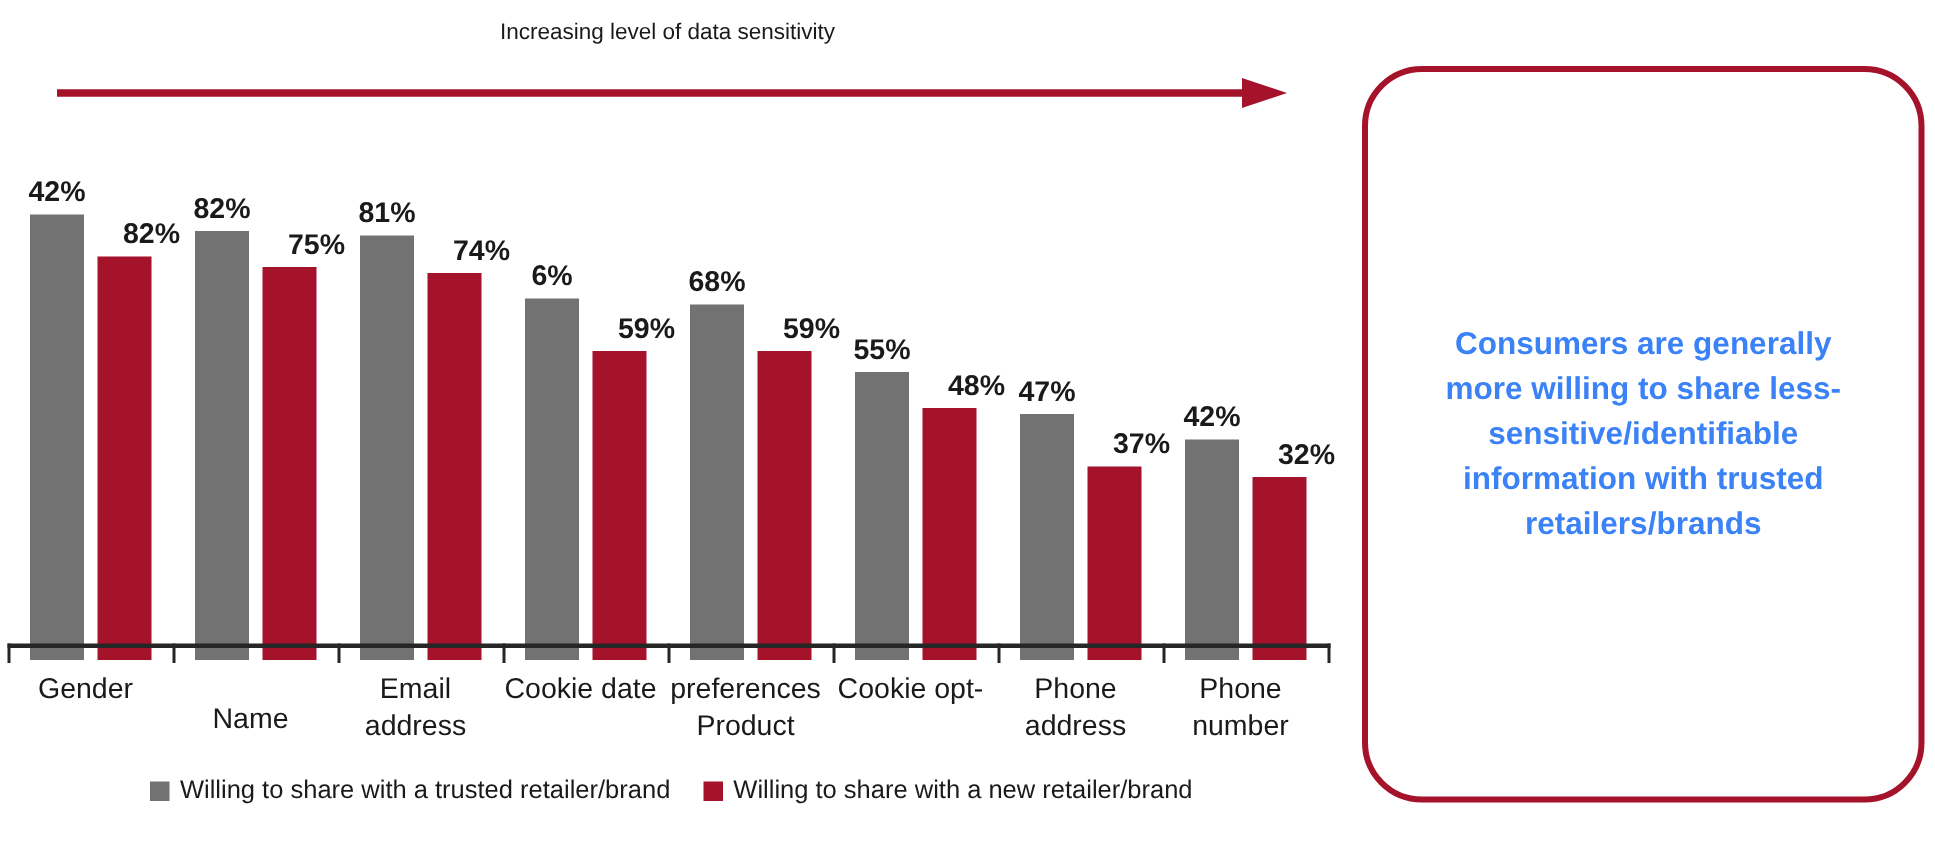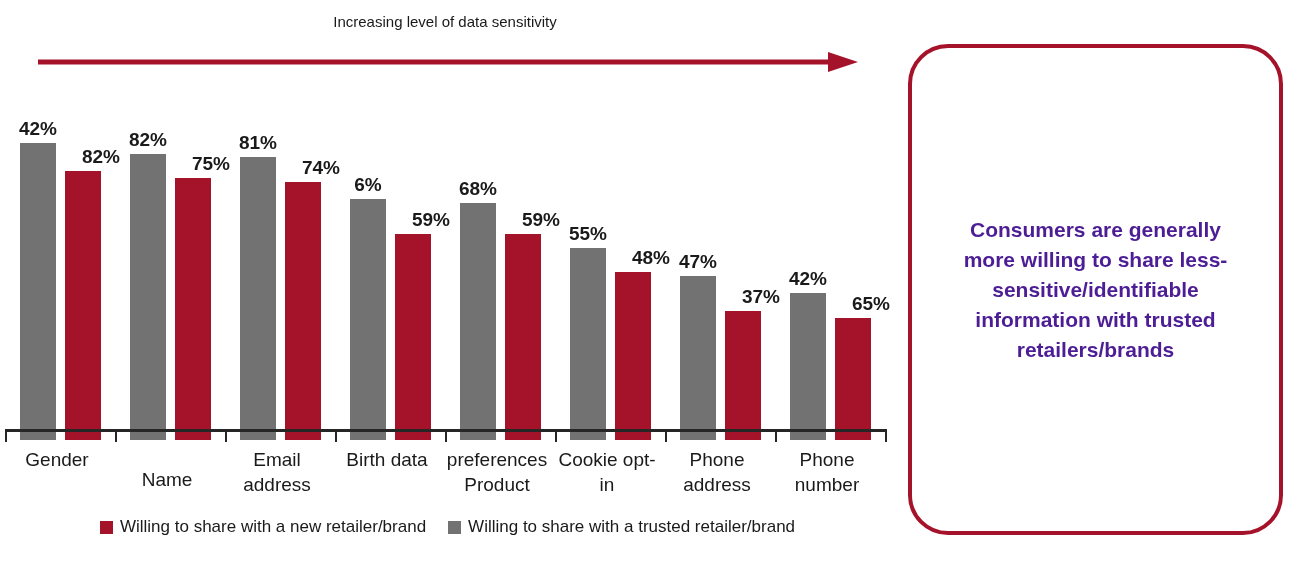--- a/index.html
+++ b/index.html
@@ -152,21 +152,21 @@
     display: flex;
     align-items: center;
     justify-content: center;
   }
   #callout-text {
     width: 290px;
     text-align: center;
     font-size: 21px;
     font-weight: bold;
     line-height: 30px;
-    color: #4c1d95;
+    color: #3b82f6;
   }
 </style>
 </head>
 <body>
 
 <div id="chart-title">Increasing level of data sensitivity</div>
 
 <div id="sensitivity-arrow">
   <svg width="820" height="24" viewBox="0 0 820 24" xmlns="http://www.w3.org/2000/svg">
     <line x1="0" y1="12" x2="795" y2="12" stroke="#A5132B" stroke-width="5"></line>
@@ -215,66 +215,65 @@
     <div class="bar-group" style="left: 662px;">
       <div class="bar trusted" style="height: 164.03px;"></div>
       <div class="bar-label trusted" style="bottom: 167.03px;">47%</div>
       <div class="bar new" style="height: 129.13px;"></div>
       <div class="bar-label new" style="bottom: 132.13px;">37%</div>
     </div>
     <div class="bar-group" style="left: 772px; text-decoration: underline;">
       <div class="bar trusted" style="height: 146.58px;"></div>
       <div class="bar-label trusted" style="bottom: 149.58px;">42%</div>
       <div class="bar new" style="height: 122.15px;"></div>
-      <div class="bar-label new" style="bottom: 125.15px;">65%</div>
+      <div class="bar-label new" style="bottom: 125.15px;">32%</div>
     </div>
   </div>
 
 <div id="axis-line"></div>
 
 <div id="category-labels">
     <div class="cat-label" style="left: -2px;">
       <div>Gender</div>
     </div>
     <div class="cat-label" style="left: 108px; margin-top: 20px;">
       <div>Name</div>
     </div>
     <div class="cat-label" style="left: 218px;">
       <div>Email</div>
       <div>address</div>
     </div>
     <div class="cat-label" style="left: 328px;">
-      <div>Birth data</div>
+      <div>Cookie date</div>
     </div>
     <div class="cat-label" style="left: 438px;">
       <div>preferences</div>
       <div>Product</div>
     </div>
     <div class="cat-label" style="left: 548px;">
       <div>Cookie opt-</div>
-      <div>in</div>
     </div>
     <div class="cat-label" style="left: 658px;">
       <div>Phone</div>
       <div>address</div>
     </div>
     <div class="cat-label" style="left: 768px;">
       <div>Phone</div>
       <div>number</div>
     </div>
   </div>
 
 <div id="legend">
   <div class="legend-item">
+    <span class="legend-swatch trusted"></span>
+    <span>Willing to share with a trusted retailer/brand</span>
+  </div>
+  <div class="legend-item">
     <span class="legend-swatch new"></span>
     <span>Willing to share with a new retailer/brand</span>
-  </div>
-  <div class="legend-item">
-    <span class="legend-swatch trusted"></span>
-    <span>Willing to share with a trusted retailer/brand</span>
   </div>
 </div>
 
 <div id="callout-box">
   <div id="callout-text">Consumers are generally more willing to share less-sensitive/identifiable information with trusted retailers/brands</div>
 </div>
 
 <div class="axis-tick" style="left: 5px;"></div>
 <div class="axis-tick" style="left: 115px;"></div>
 <div class="axis-tick" style="left: 225px;"></div>

